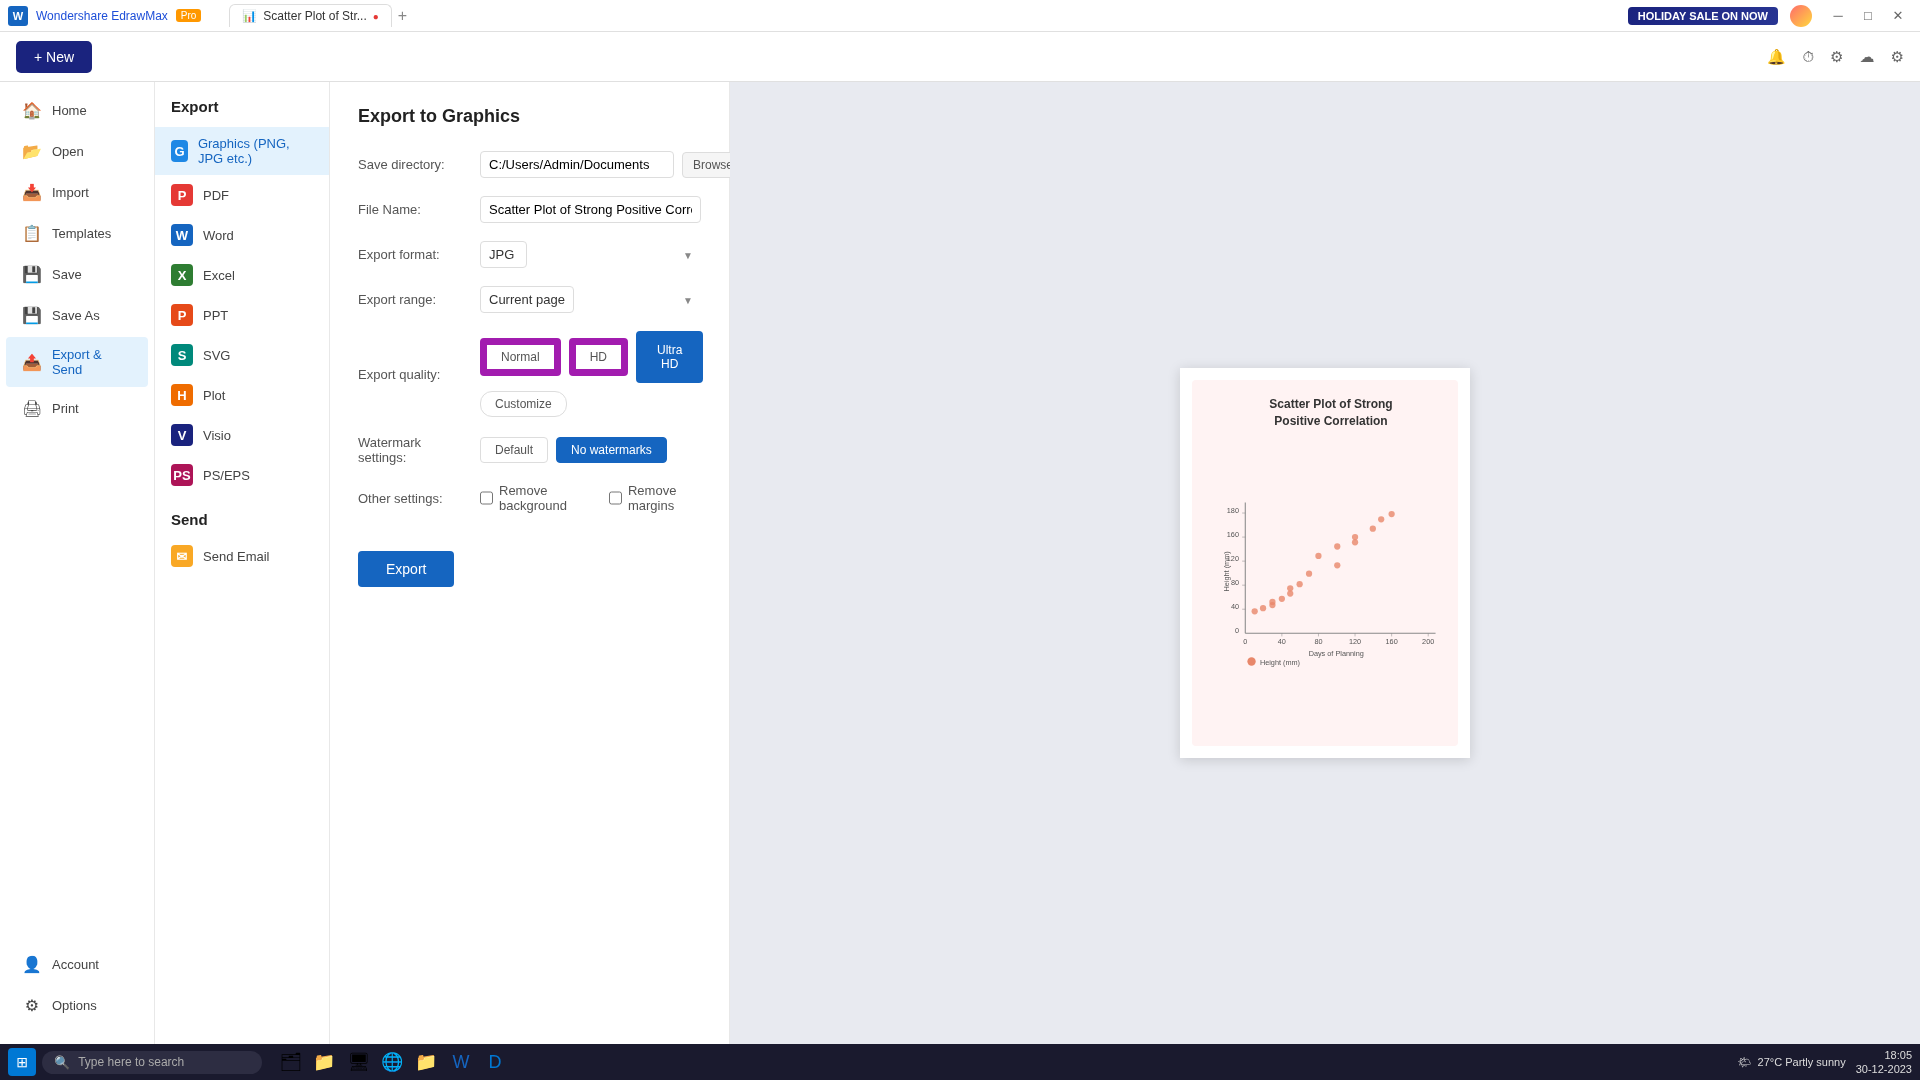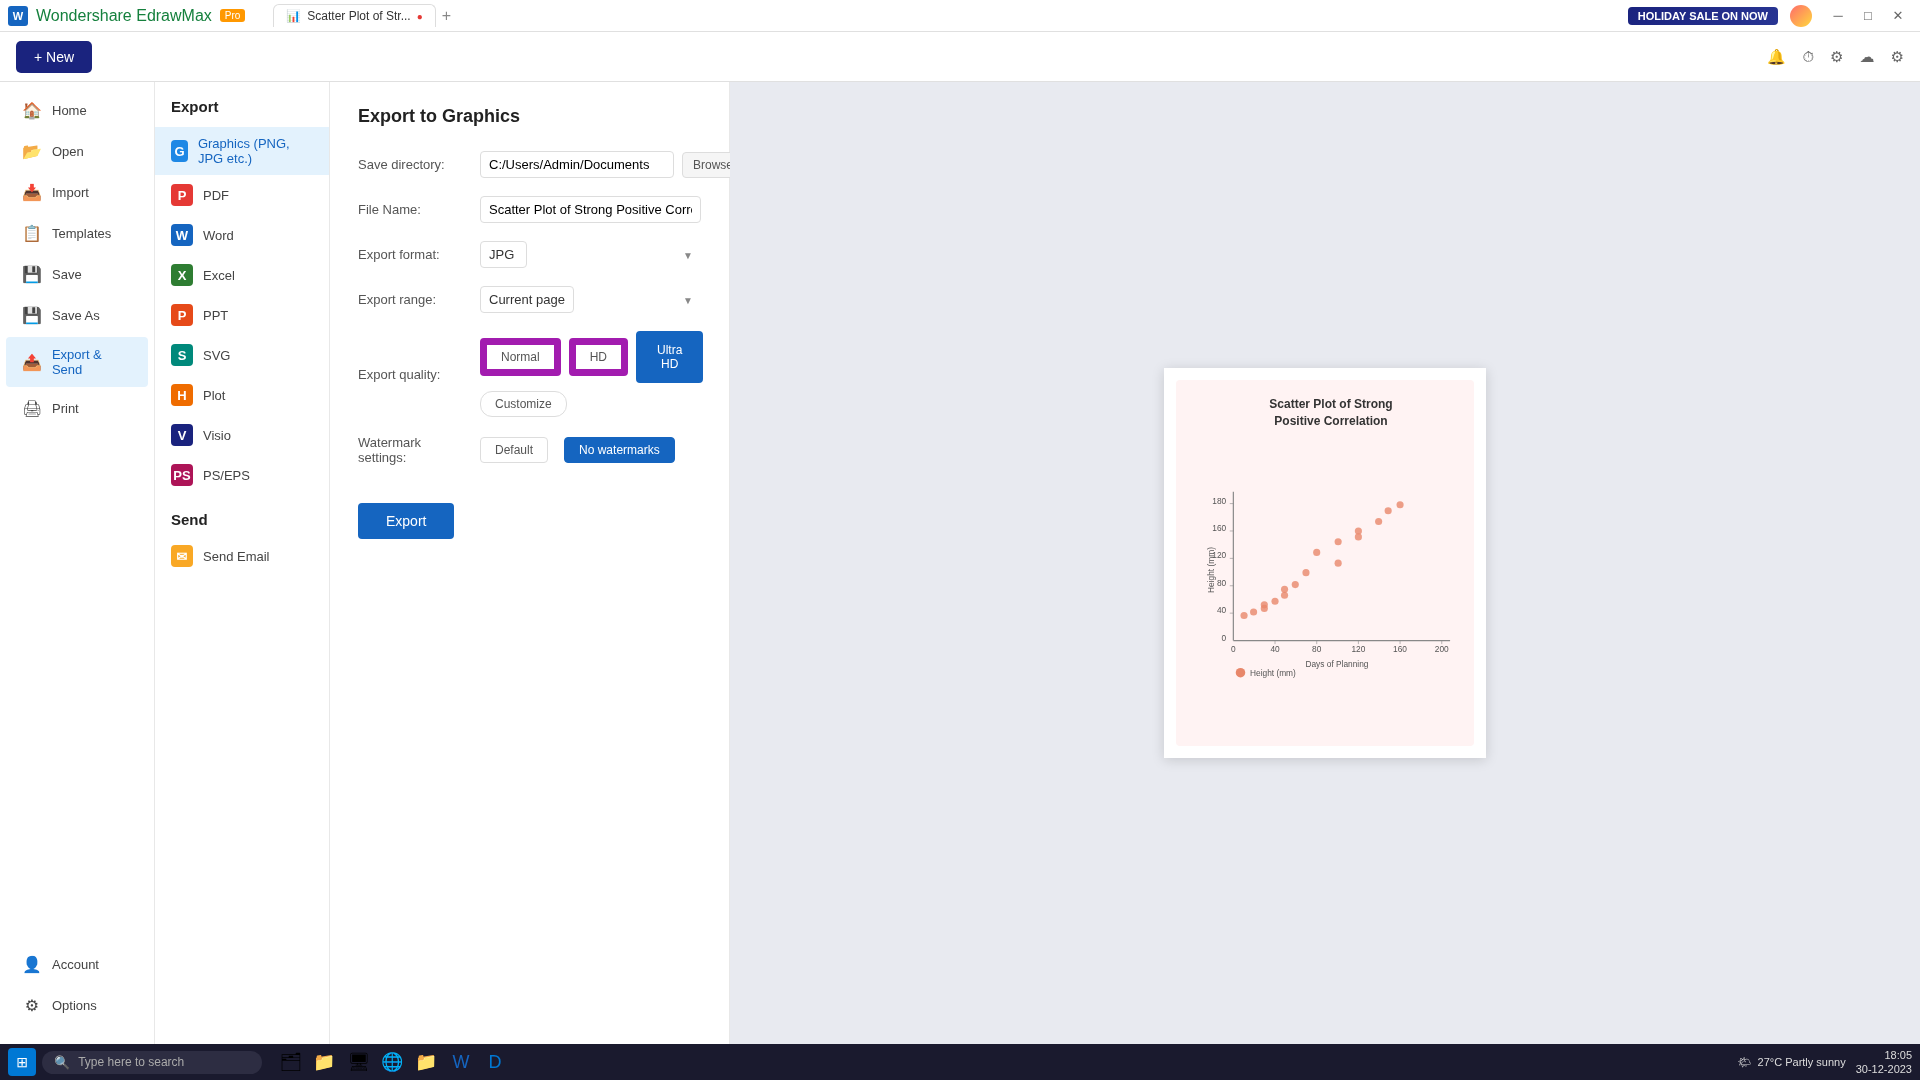--- a/index.html
+++ b/index.html
@@ -10,21 +10,21 @@
       height: 32px;
       background: #ffffff;
       display: flex;
       align-items: center;
       justify-content: space-between;
       padding: 0 8px;
       border-bottom: 1px solid #e0e0e0;
     }
     .titlebar-left { display: flex; align-items: center; gap: 8px; }
     .titlebar-logo { width: 20px; height: 20px; background: #1565c0; border-radius: 3px; display: flex; align-items: center; justify-content: center; color: white; font-size: 11px; font-weight: bold; }
-    .titlebar-appname { font-size: 16px; color: #15803d; }
+    .titlebar-appname { font-size: 12px; color: #1d4ed8; }
     .titlebar-pro { background: #ff9800; color: white; font-size: 10px; padding: 1px 5px; border-radius: 3px; }
     .tab-bar { display: flex; align-items: center; gap: 2px; margin-left: 20px; }
     .tab { display: flex; align-items: center; gap: 6px; padding: 4px 12px; background: #f5f5f5; border-radius: 6px 6px 0 0; font-size: 12px; color: #555; cursor: pointer; border: 1px solid #ddd; border-bottom: none; }
     .tab.active { background: white; color: #333; }
     .tab-close { color: #e53935; font-size: 10px; }
     .tab-add { background: none; border: none; font-size: 16px; color: #888; cursor: pointer; padding: 0 4px; }
     .titlebar-right { display: flex; align-items: center; gap: 12px; }
     .holiday-banner { background: linear-gradient(135deg, #1a237e, #283593); color: white; font-size: 11px; padding: 3px 10px; border-radius: 4px; font-weight: bold; }
     .titlebar-avatar { width: 22px; height: 22px; border-radius: 50%; background: linear-gradient(135deg, #ff6b6b, #ffd93d); }
     
@@ -219,21 +219,21 @@
     .customize-btn {
       padding: 5px 14px;
       border: 1px solid #ddd;
       border-radius: 12px;
       background: white;
       font-size: 12px;
       cursor: pointer;
       color: #555;
     }
 
-    .watermark-row { display: flex; align-items: center; gap: 16px; }
+    .watermark-row { display: flex; align-items: center; gap: 8px; }
     .watermark-btn {
       padding: 5px 14px;
       border: 1px solid #ddd;
       border-radius: 4px;
       background: white;
       font-size: 12px;
       cursor: pointer;
       color: #555;
     }
     .watermark-btn.active {
@@ -260,21 +260,21 @@
     
     .export-right {
       flex: 1;
       background: #e8eaf0;
       display: flex;
       align-items: center;
       justify-content: center;
     }
     .preview-container {
       background: white;
-      width: 322px;
+      width: 290px;
       height: 390px;
       box-shadow: 0 2px 12px rgba(0,0,0,0.15);
       display: flex;
       align-items: center;
       justify-content: center;
       padding: 12px;
     }
     .chart-area {
       width: 100%;
       height: 100%;
@@ -508,20 +508,33 @@
       </div>
 
       <div class="form-row">
         <span class="form-label">Watermark settings:</span>
         <div class="watermark-row">
           <button class="watermark-btn">Default</button>
           <button class="watermark-btn active">No watermarks</button>
         </div>
       </div>
 
+      <div class="form-row">
+        <span class="form-label">Other settings:</span>
+        <div class="checkbox-row">
+          <label class="checkbox-label">
+            <input type="checkbox" style="">
+            <span>Remove background</span>
+          </label>
+          <label class="checkbox-label">
+            <input type="checkbox" style="">
+            <span>Remove margins</span>
+          </label>
+        </div>
+      </div>
 
       <button class="export-btn">Export</button>
     </div>
 
     <div class="export-right">
       <div class="preview-container">
         <div class="chart-area">
           <div class="chart-title">Scatter Plot of Strong<br>Positive Correlation</div>
           <svg class="chart-svg" viewBox="0 0 220 160">
 

